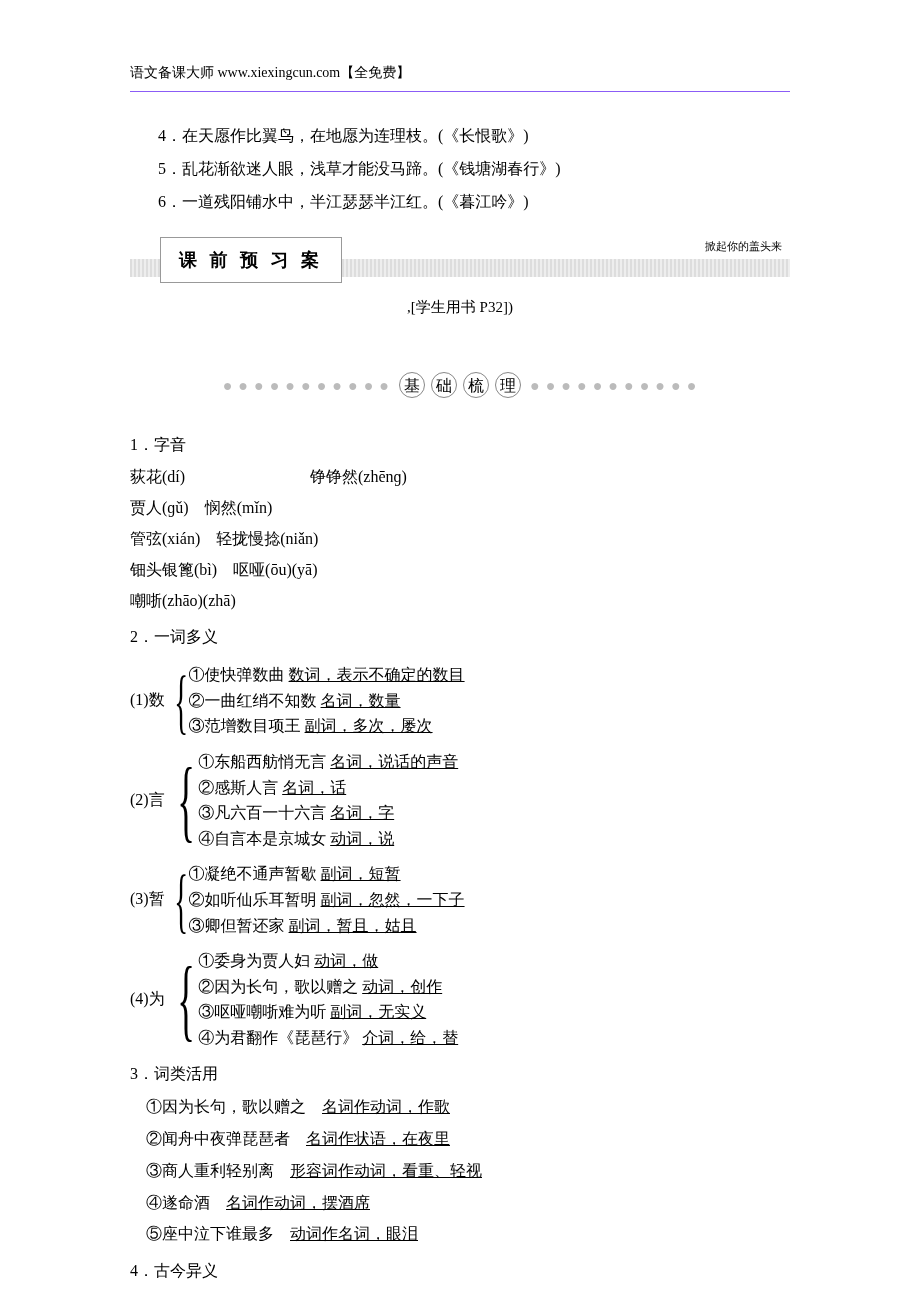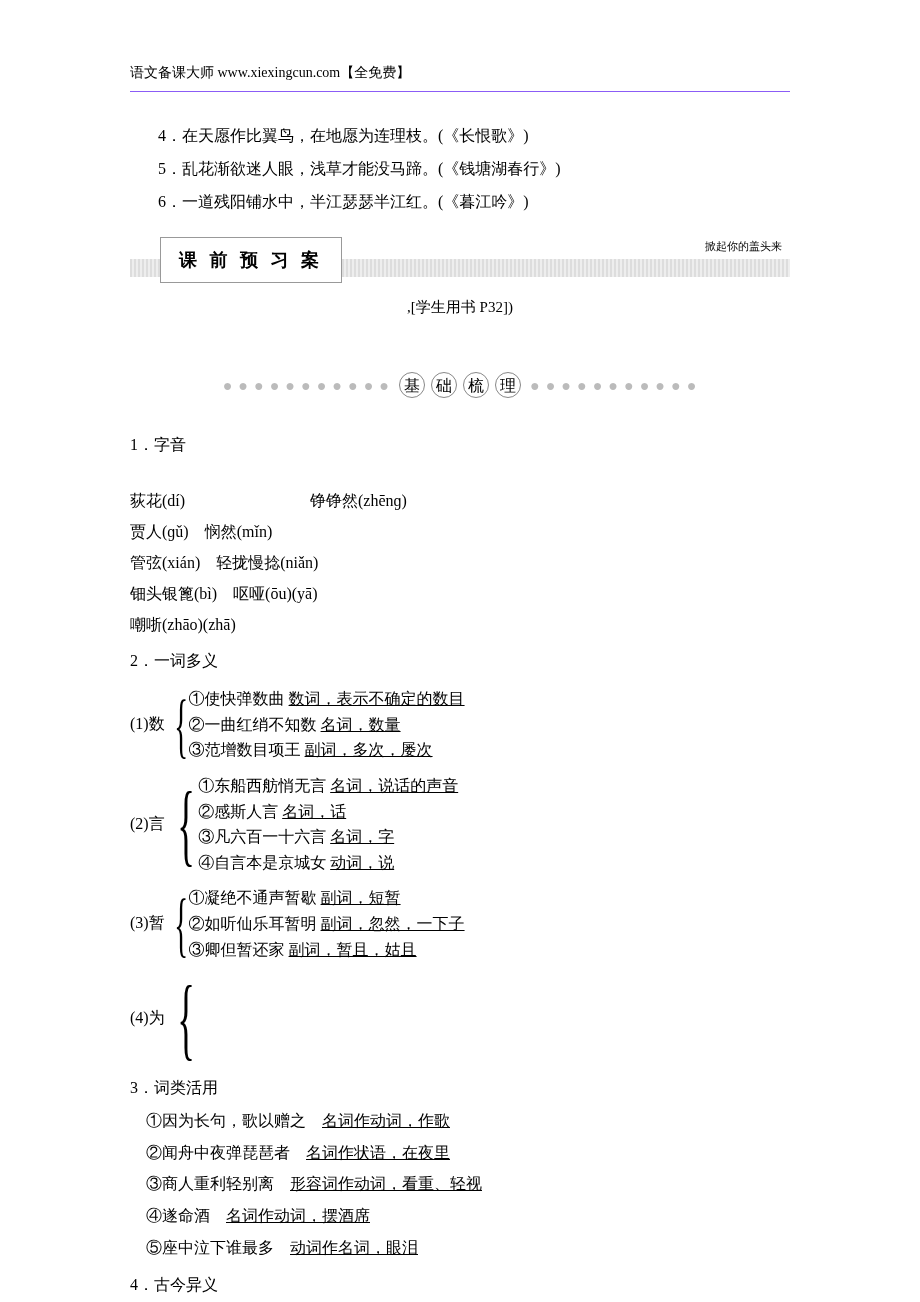--- a/index.html
+++ b/index.html
@@ -81,21 +81,21 @@
       border: 1px solid #888;
       border-radius: 50%;
       line-height: 26px;
       font-size: 16px;
       margin: 0 1px;
       font-family: "KaiTi", "楷体", serif;
     }
     .item-title { font-weight: normal; margin-top: 8px; margin-bottom: 4px; }
     .bold { font-weight: normal; }
     .pinyin-line { margin-bottom: 2px; }
-    .pinyin-2col { display: inline-block; width: 180px; margin-top: 24px; }
+    .pinyin-2col { display: inline-block; width: 180px; }
     .bracket-group {
       display: flex;
       align-items: stretch;
       margin: 10px 0;
     }
     .bracket-label {
       display: flex;
       align-items: center;
       padding-right: 4px;
       min-width: 44px;
@@ -182,20 +182,26 @@
       <div class="brace">{</div>
       <div class="bracket-content">
         <div class="bracket-line"><span>①凝绝不通声暂歇 </span><span class="underline">副词，短暂</span></div>
         <div class="bracket-line"><span>②如听仙乐耳暂明 </span><span class="underline">副词，忽然，一下子</span></div>
         <div class="bracket-line"><span>③卿但暂还家 </span><span class="underline">副词，暂且，姑且</span></div>
       </div>
     </div>
     <div class="bracket-group">
       <div class="bracket-label">(4)为</div>
       <div class="brace brace4">{</div>
+      <div class="bracket-content">
+        <div class="bracket-line"><span>①委身为贾人妇 </span><span class="underline">动词，做</span></div>
+        <div class="bracket-line"><span>②因为长句，歌以赠之 </span><span class="underline">动词，创作</span></div>
+        <div class="bracket-line"><span>③呕哑嘲哳难为听 </span><span class="underline">副词，无实义</span></div>
+        <div class="bracket-line"><span>④为君翻作《琵琶行》 </span><span class="underline">介词，给，替</span></div>
+      </div>
     </div>
   </div>
 
 <div class="item-title">3．<span class="bold">词类活用</span></div>
 <div id="sec3items">
     <div class="plain-line"><span>①因为长句，歌以赠之　</span><span class="underline">名词作动词，作歌</span></div>
     <div class="plain-line"><span>②闻舟中夜弹琵琶者　</span><span class="underline">名词作状语，在夜里</span></div>
     <div class="plain-line"><span>③商人重利轻别离　</span><span class="underline">形容词作动词，看重、轻视</span></div>
     <div class="plain-line"><span>④遂命酒　</span><span class="underline">名词作动词，摆酒席</span></div>
     <div class="plain-line"><span>⑤座中泣下谁最多　</span><span class="underline">动词作名词，眼泪</span></div>

